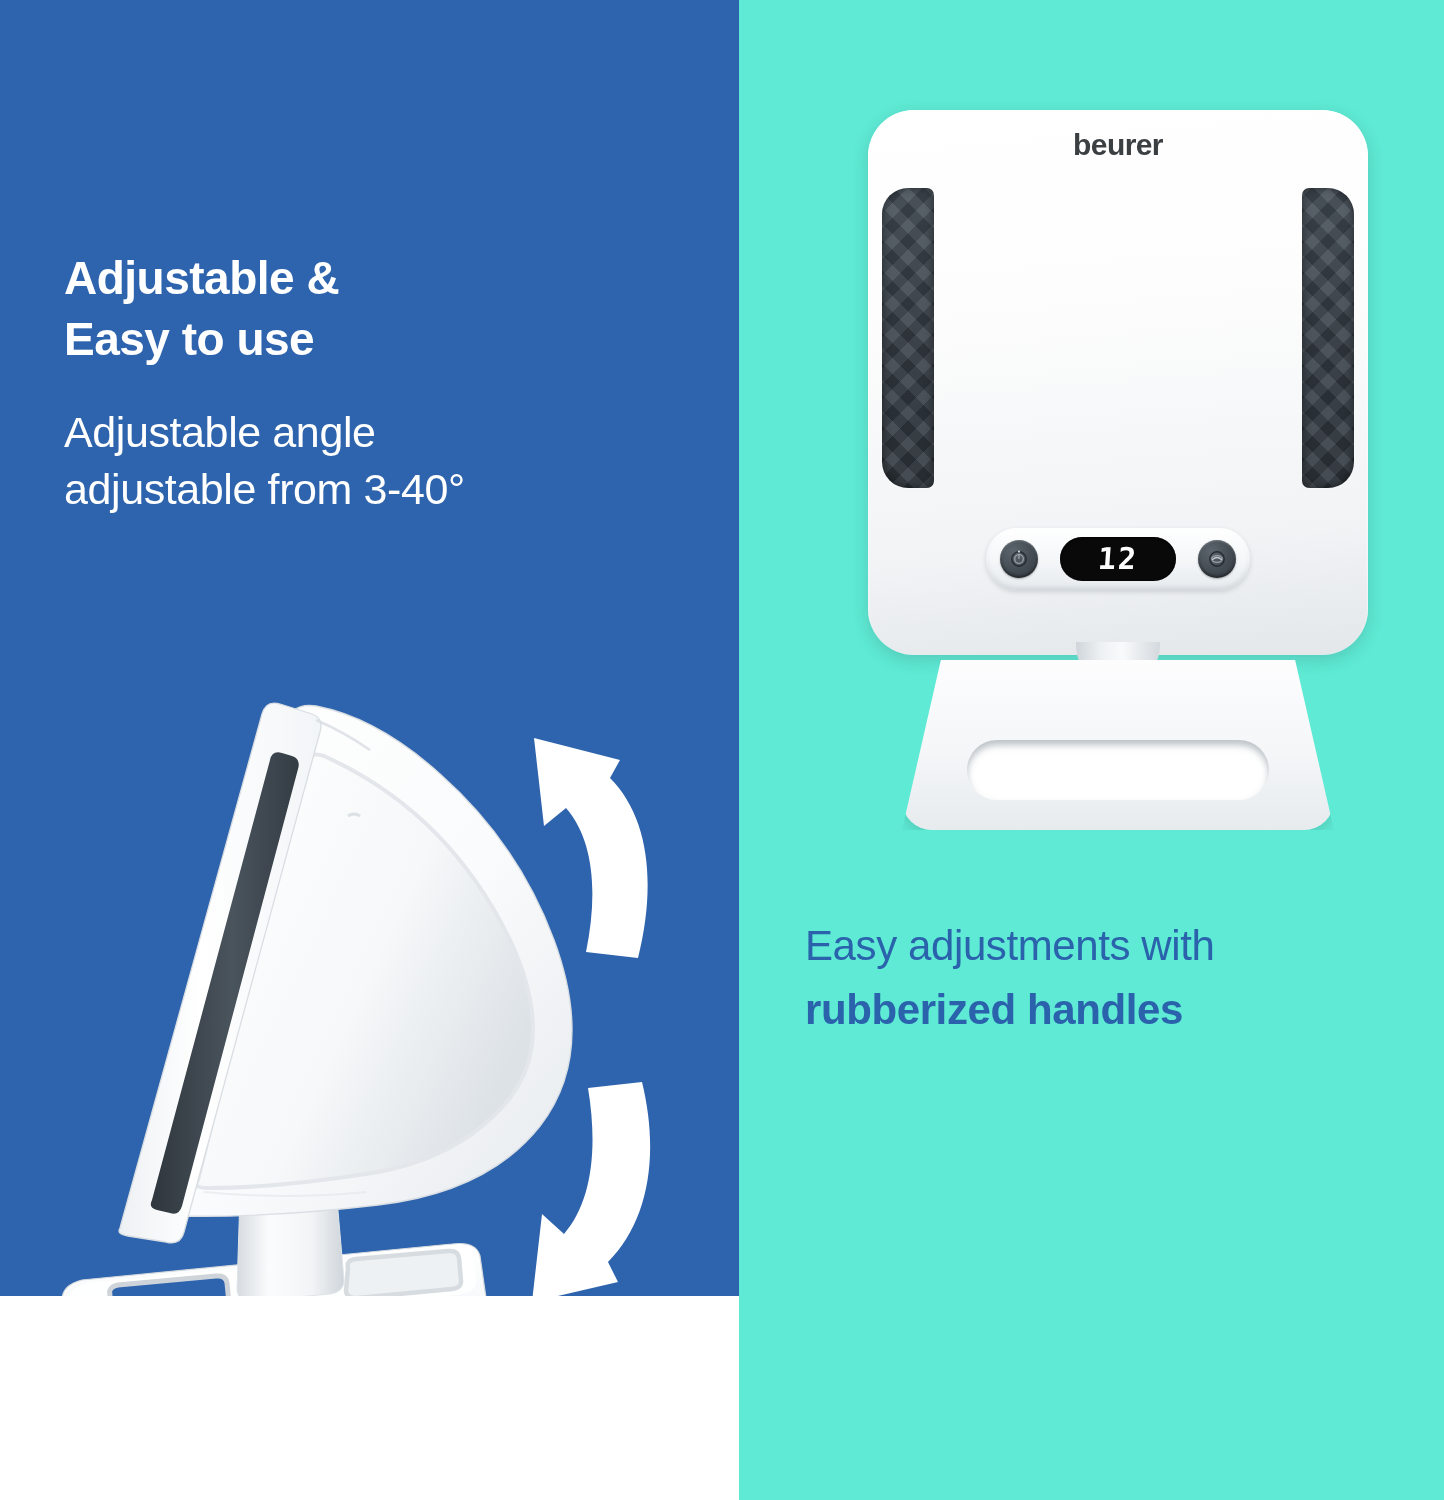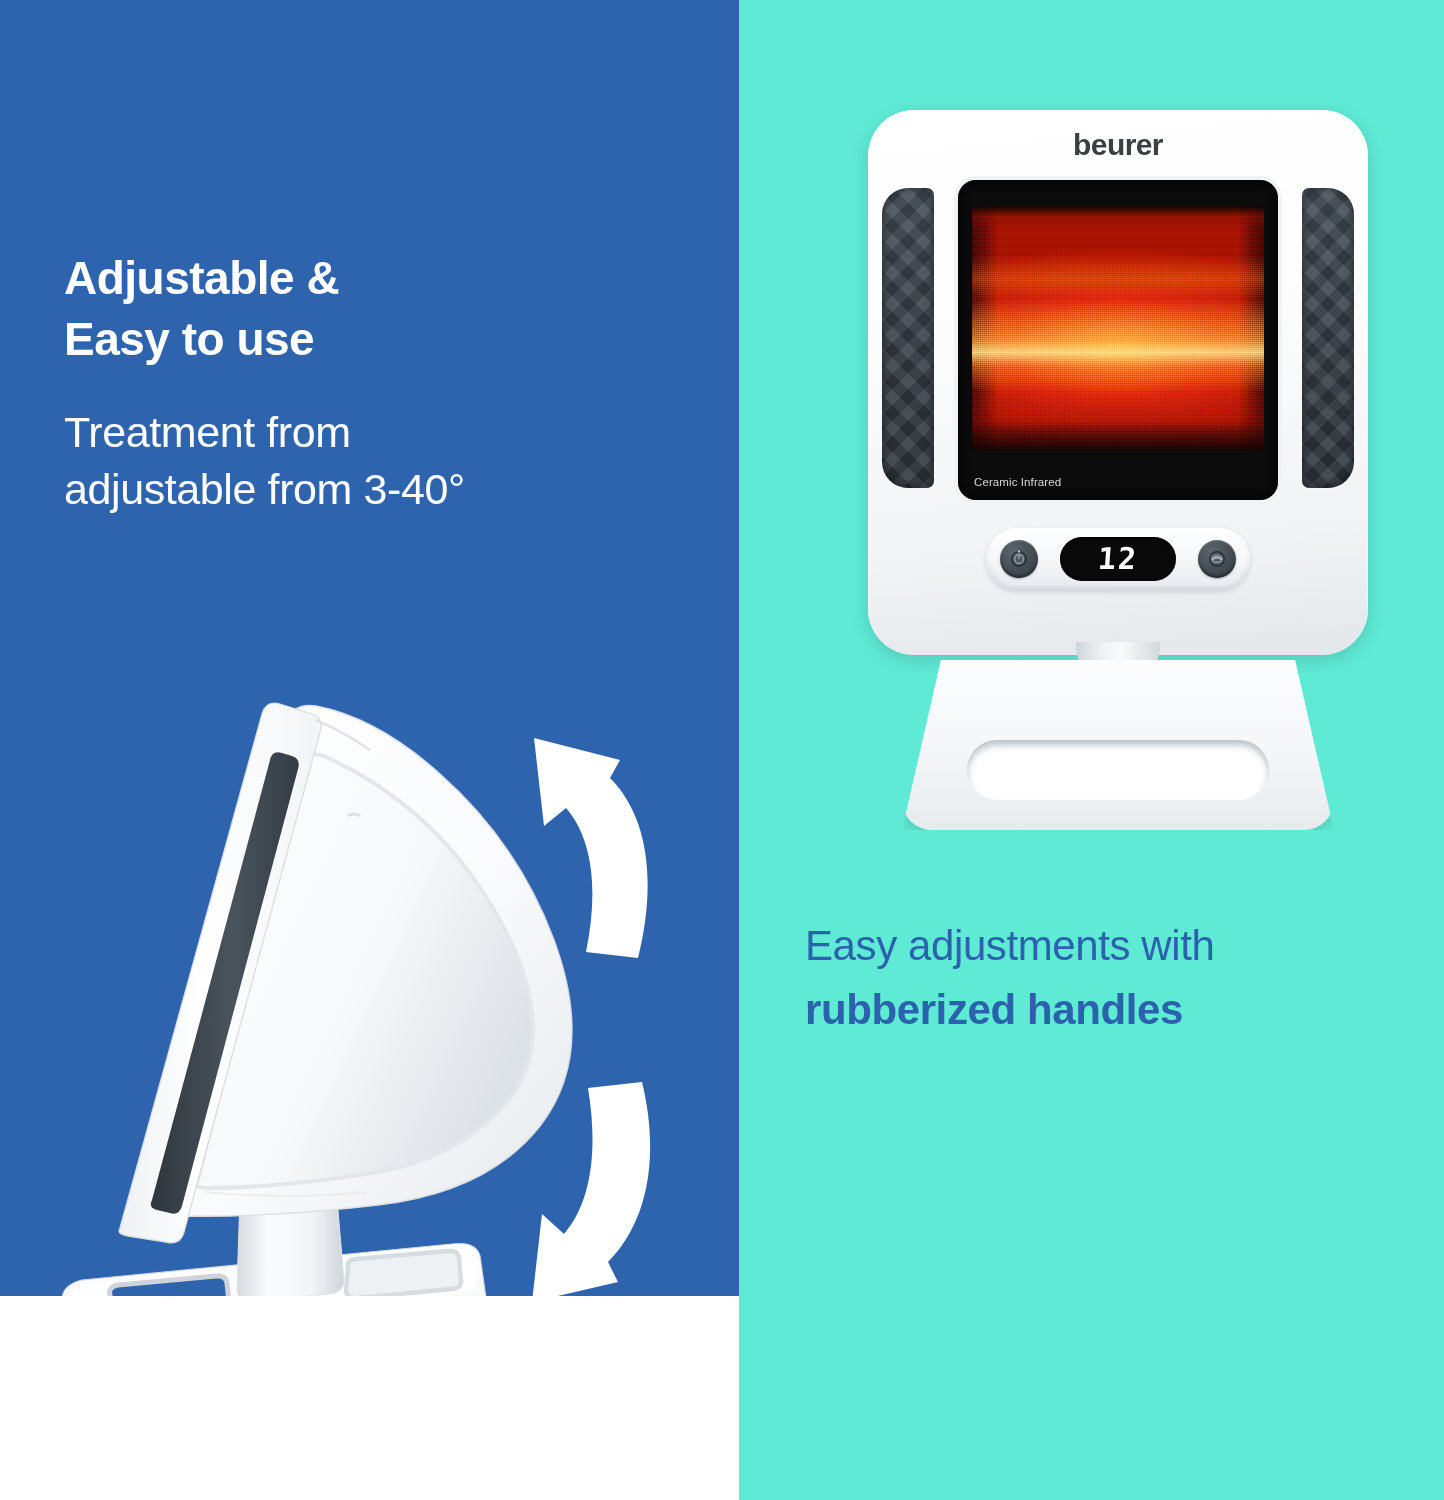--- a/index.html
+++ b/index.html
@@ -277,21 +277,21 @@
 <div id="stage">
 
   <section class="blue-panel">
 
     <h1 class="headline">
       <span class="hl-line">Adjustable &amp;</span>
       <span class="hl-line">Easy to use</span>
     </h1>
 
     <p class="subhead">
-      <span class="sh-line">Treatment from</span>
+      <span class="sh-line">Adjustable angle</span>
       <span class="sh-line">adjustable from 3-40°</span>
     </p>
 
     <div class="sideview">
       <svg viewBox="0 0 620 780" xmlns="http://www.w3.org/2000/svg">
         <defs>
           <linearGradient id="bodyG" x1="0" y1="0" x2="1" y2="1">
             <stop offset="0%" stop-color="#ffffff"></stop>
             <stop offset="55%" stop-color="#fafbfc"></stop>
             <stop offset="100%" stop-color="#e6eaee"></stop>
@@ -385,24 +385,20 @@
 
     <div class="device">
 
       <div class="housing">
 
         <div class="brand">beurer</div>
 
         <div class="grip grip-left"></div>
         <div class="grip grip-right"></div>
 
-        <div class="bezel">
-          <div class="emitter"></div>
-          <div class="emitter-label">Ceramic Infrared</div>
-        </div>
 
         <div class="control-bar">
 
           <div class="btn btn-power">
             <svg width="20" height="20" viewBox="0 0 20 20">
               <circle cx="10" cy="10" r="7.2" fill="none" stroke="#1f252b" stroke-width="1.4" opacity="0.85"></circle>
               <circle cx="10" cy="10" r="4.3" fill="none" stroke="#9aa3ab" stroke-width="1.3"></circle>
               <line x1="10" y1="5.4" x2="10" y2="9.4" stroke="#9aa3ab" stroke-width="1.4" stroke-linecap="round"></line>
               <circle cx="10" cy="2.6" r="1.1" fill="#cfd5da"></circle>
             </svg>

